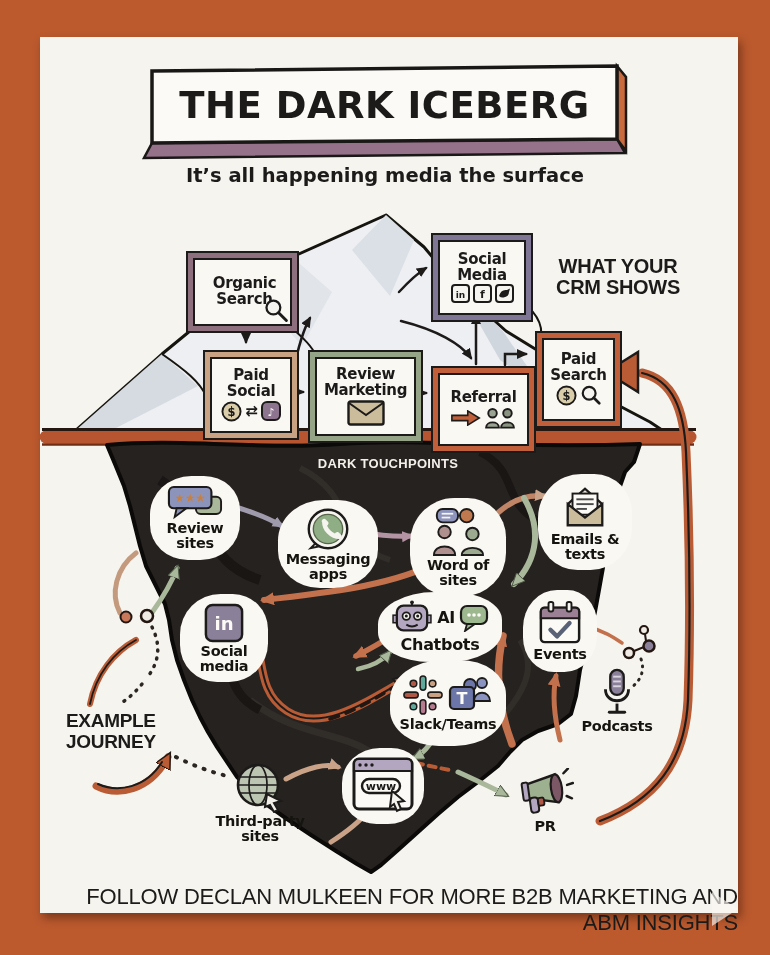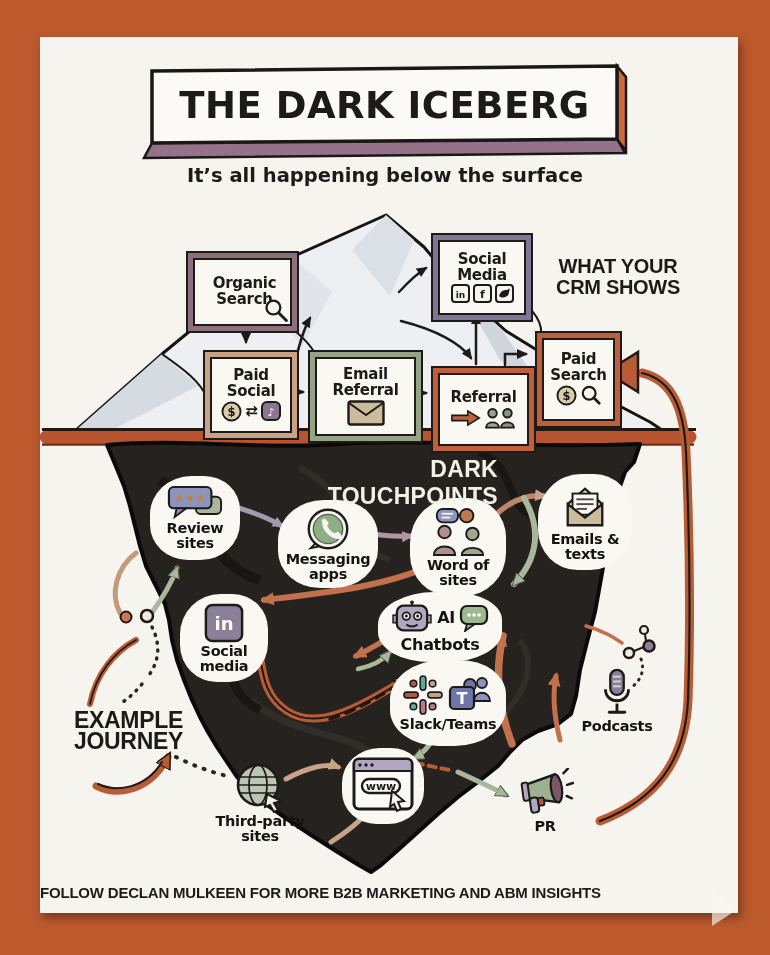--- a/index.html
+++ b/index.html
@@ -2,31 +2,31 @@
 <html><head>
 <meta charset="utf-8">
 <style>
   html,body{margin:0;padding:0;background:#888;}
   #poster{position:relative;width:770px;height:955px;background:#bc5a2e;overflow:hidden;
           font-family:"DejaVu Sans","Liberation Sans",sans-serif;color:#1d1b1a;}
   .abs{position:absolute;}
   #page{position:absolute;left:40px;top:37px;width:698px;height:876px;background:#f6f4ee;
         box-shadow:3px 5px 9px rgba(40,15,5,.45);}
   #art{position:absolute;left:0;top:0;width:770px;height:955px;z-index:1;}
-  .txt{position:absolute;z-index:3;text-align:center;}
+  .txt{position:absolute;z-index:3;}
   #title{left:152px;top:72px;width:465px;height:66px;display:flex;align-items:center;justify-content:center;
          font-size:37px;font-weight:bold;letter-spacing:.5px;white-space:nowrap;}
   #subtitle{left:110px;top:164px;width:550px;text-align:center;font-size:19.5px;font-weight:bold;}
   #crm-heading{left:543px;top:256px;width:150px;text-align:center;font-size:20px;font-weight:bold;
                line-height:21px;font-family:"Liberation Sans",sans-serif;letter-spacing:-.3px;}
-  #dark-heading{left:278px;top:456px;width:220px;text-align:right;font-size:23px;font-weight:bold;
+  #dark-heading{left:278px;top:456px;width:220px;text-align:center;font-size:13px;font-weight:bold;
                 color:#f3efe9;font-family:"Liberation Sans",sans-serif;letter-spacing:.3px;}
-  #journey-heading{left:66px;top:710px;width:125px;font-size:23px;font-weight:bold;line-height:21px;
+  #journey-heading{left:66px;top:710px;width:125px;font-size:19px;font-weight:bold;line-height:21px;
                    font-family:"Liberation Sans",sans-serif;letter-spacing:-.3px;}
-  #footer{left:40px;top:884px;width:698px;text-align:left;font-size:15px;font-weight:bold;
+  #footer{left:40px;top:884px;width:698px;text-align:right;font-size:22px;font-weight:normal;
           font-family:"Liberation Sans",sans-serif;letter-spacing:-.2px;}
   .crm-box{position:absolute;z-index:2;background:#faf8f3;border:5px solid var(--bc);
            outline:2px solid #1d1b1a;box-shadow:inset 0 0 0 2px #1d1b1a;
            display:flex;flex-direction:column;align-items:center;justify-content:center;gap:1px;padding:2px;}
   .crm-label{font-size:15px;font-weight:bold;line-height:1.04;text-align:center;letter-spacing:-.3px;}
   .irow{display:flex;align-items:center;justify-content:center;gap:3px;}
   .dark-item{position:absolute;z-index:2;background:#faf8f3;border-radius:46% 40% 44% 42%;
              display:flex;flex-direction:column;align-items:center;justify-content:center;gap:1px;padding:3px;}
   .dark-label{font-size:14.5px;font-weight:bold;line-height:1.03;text-align:center;letter-spacing:-.3px;color:#16140f;}
   .bare{background:transparent;border-radius:0;}
@@ -159,21 +159,21 @@
     </g>
 
     <g>
       <polygon points="152,143 617,139 625,153 144,158" fill="#96718a" stroke="#1a1817" stroke-width="2.5"></polygon>
       <polygon points="617,66 626,77 626,151 617,139" fill="#c8693e" stroke="#1a1817" stroke-width="2.5"></polygon>
       <polygon points="152,71 617,66 617,139 152,143" fill="#fbfaf6" stroke="#1a1817" stroke-width="3.5"></polygon>
     </g>
   </svg>
 
   <div class="txt" id="title">THE DARK ICEBERG</div>
-  <div class="txt" id="subtitle">It’s all happening below the surface</div>
+  <div class="txt" id="subtitle">It’s all happening media the surface</div>
   <div class="txt" id="crm-heading">WHAT YOUR CRM SHOWS</div>
   <div class="txt" id="dark-heading">DARK TOUCHPOINTS</div>
   <div class="txt" id="journey-heading">EXAMPLE JOURNEY</div>
   <div class="txt" id="footer">FOLLOW DECLAN MULKEEN FOR MORE B2B MARKETING AND ABM INSIGHTS</div>
 
   <div class="crm-box" style="left:188px;top:253px;width:95px;height:64px;--bc:#8e6f7e">
     <div class="crm-label" style="align-self:flex-start;margin-left:4px">Organic Search</div>
     <svg width="26" height="26" viewBox="0 0 30 30" style="position:absolute;right:3px;bottom:2px">
       <circle cx="12" cy="11" r="8" fill="#f6f4ef" stroke="#1d1b1a" stroke-width="2.6"></circle>
       <line x1="18" y1="17" x2="27" y2="26" stroke="#1d1b1a" stroke-width="3.4" stroke-linecap="round"></line>
@@ -208,21 +208,21 @@
       </svg>
       <span style="font-size:15px;font-weight:bold">⇄</span>
       <svg width="20" height="20" viewBox="0 0 20 20">
         <rect x="1" y="1" width="18" height="18" rx="5" fill="#8d7590" stroke="#1d1b1a" stroke-width="2"></rect>
         <text x="10" y="14.5" font-size="11" font-weight="bold" text-anchor="middle" fill="#fbfaf6">♪</text>
       </svg>
     </div>
   </div>
 
   <div class="crm-box" style="left:310px;top:352px;width:97px;height:75px;--bc:#95a486">
-    <div class="crm-label">Email Referral</div>
+    <div class="crm-label">Review Marketing</div>
     <svg width="38" height="26" viewBox="0 0 38 26">
       <rect x="1.5" y="1.5" width="35" height="23" rx="2" fill="#cbbd9b" stroke="#1d1b1a" stroke-width="2.4"></rect>
       <path d="M2,3 L19,15 L36,3" fill="none" stroke="#1d1b1a" stroke-width="2"></path>
     </svg>
   </div>
 
   <div class="crm-box" style="left:433px;top:368px;width:87px;height:69px;--bc:#c05f3a">
     <div class="crm-label">Referral</div>
     <div class="irow">
       <svg width="30" height="16" viewBox="0 0 34 18">
@@ -325,20 +325,30 @@
         <rect x="2" y="2" width="26" height="18" rx="6" fill="#9db88f" stroke="#1d1b1a" stroke-width="2.2"></rect>
         <path d="M8,20 L6,27 L16,20 Z" fill="#9db88f" stroke="#1d1b1a" stroke-width="1.8"></path>
         <circle cx="10" cy="11" r="1.8" fill="#fbfaf6"></circle>
           <circle cx="15" cy="11" r="1.8" fill="#fbfaf6"></circle>
           <circle cx="20" cy="11" r="1.8" fill="#fbfaf6"></circle>
       </svg>
     </div>
     <div class="dark-label" style="font-size:16px">Chatbots</div>
   </div>
 
+  <div class="dark-item" style="left:523px;top:590px;width:68px;height:76px">
+    <svg width="44" height="46" viewBox="0 0 46 48">
+      <rect x="3" y="8" width="40" height="36" rx="4" fill="#fbfaf6" stroke="#1d1b1a" stroke-width="2.6"></rect>
+      <path d="M3,19 L43,19 L43,12 Q43,8 39,8 L7,8 Q3,8 3,12 Z" fill="#9b7f94" stroke="#1d1b1a" stroke-width="2.2"></path>
+      <rect x="11" y="2" width="5" height="10" rx="2" fill="#f6f4ef" stroke="#1d1b1a" stroke-width="2"></rect>
+      <rect x="30" y="2" width="5" height="10" rx="2" fill="#f6f4ef" stroke="#1d1b1a" stroke-width="2"></rect>
+      <path d="M13,31 L20,38 L33,24" fill="none" stroke="#5a6277" stroke-width="4.5" stroke-linecap="round" stroke-linejoin="round"></path>
+    </svg>
+    <div class="dark-label">Events</div>
+  </div>
 
   <div class="dark-item" style="left:390px;top:660px;width:110px;height:80px">
     <div class="irow" style="gap:4px">
       <svg width="42" height="42" viewBox="0 0 44 44">
         <rect x="19" y="2" width="6" height="15" rx="3" fill="#5fa99b" stroke="#1d1b1a" stroke-width="1.6"></rect>
         <rect x="19" y="27" width="6" height="15" rx="3" fill="#b77b8f" stroke="#1d1b1a" stroke-width="1.6"></rect>
         <rect x="2" y="19" width="15" height="6" rx="3" fill="#b05746" stroke="#1d1b1a" stroke-width="1.6"></rect>
         <rect x="27" y="19" width="15" height="6" rx="3" fill="#c9a183" stroke="#1d1b1a" stroke-width="1.6"></rect>
         <circle cx="12" cy="10" r="3.5" fill="#b05746" stroke="#1d1b1a" stroke-width="1.6"></circle>
         <circle cx="32" cy="10" r="3.5" fill="#c9a183" stroke="#1d1b1a" stroke-width="1.6"></circle>

